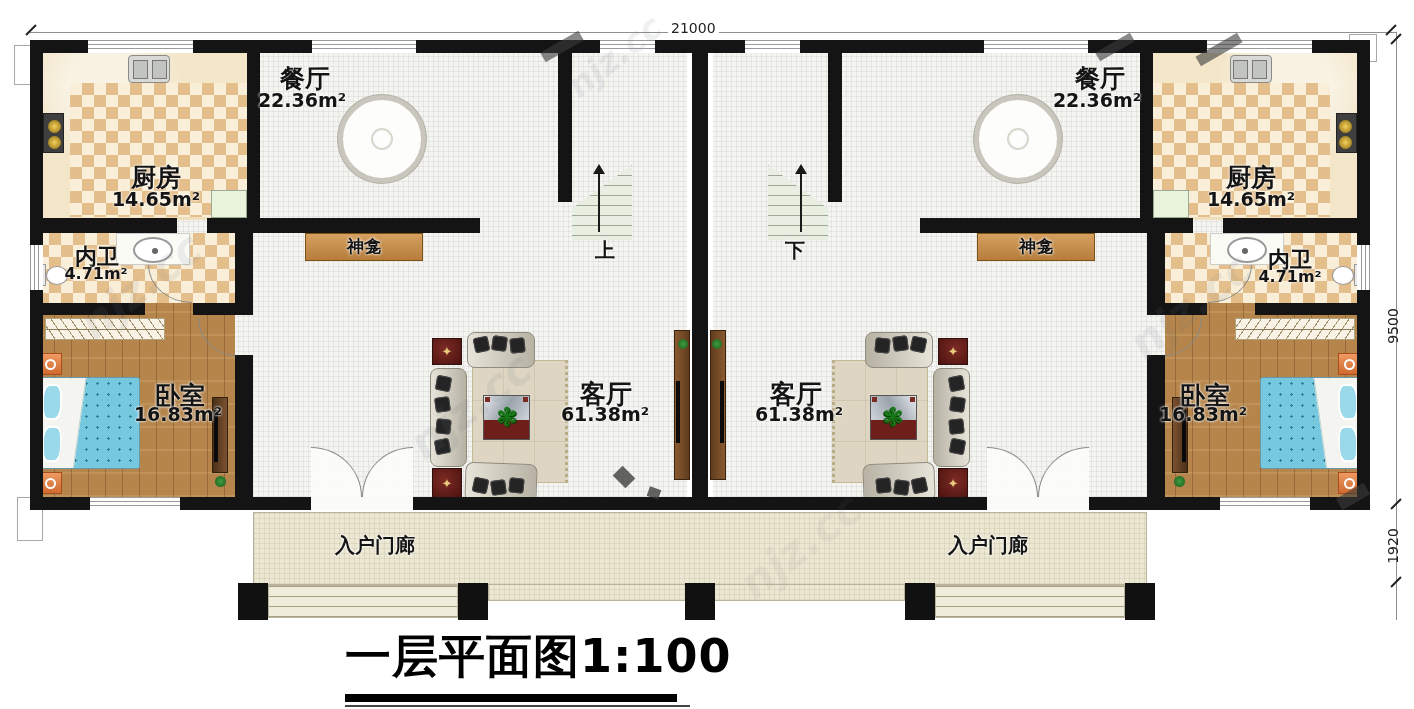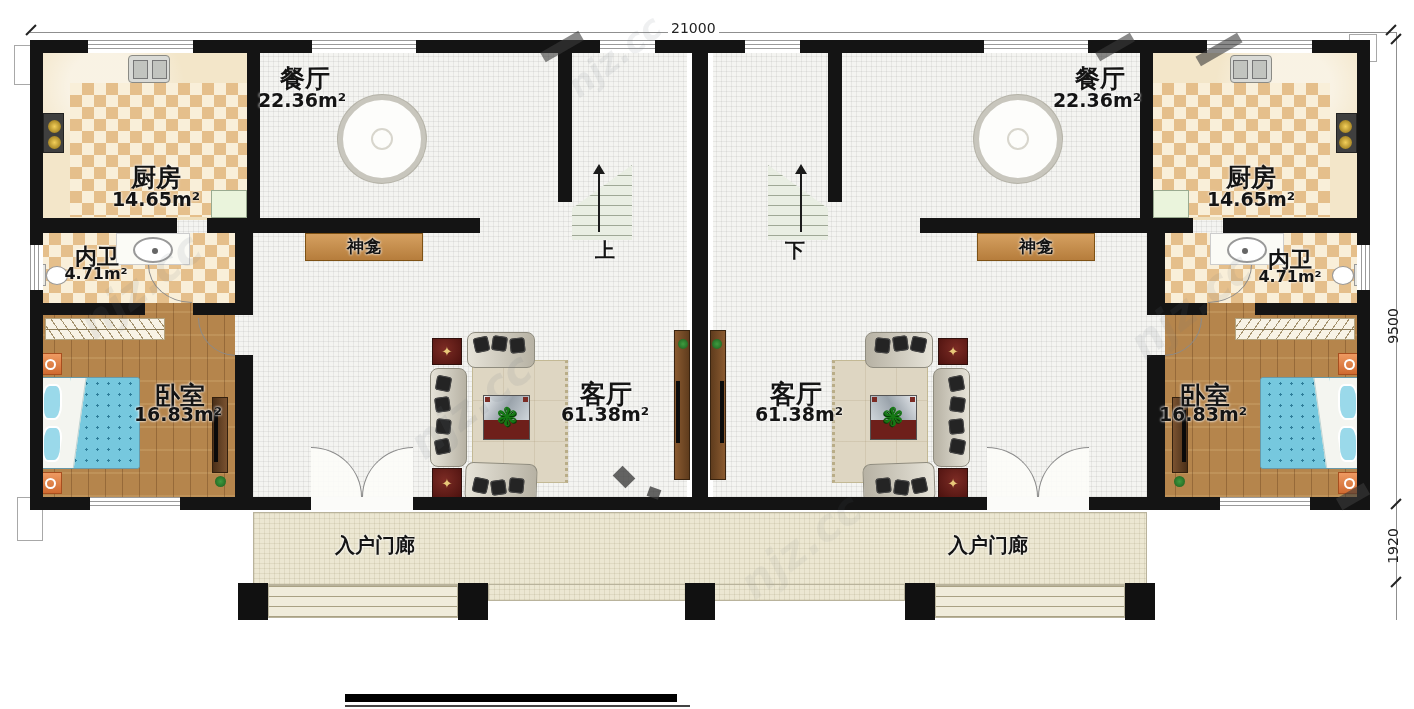--- a/index.html
+++ b/index.html
@@ -327,17 +327,20 @@
   <span class="wm" style="left:1120px;top:280px;">njz.cc</span>
   <span class="wm" style="left:560px;top:36px;font-size:34px;">njz.cc</span>
   <span class="wm" style="left:730px;top:520px;opacity:.07;">njz.cc</span>
   <div class="dk" style="left:615px;top:470px;width:18px;height:14px;transform:rotate(45deg);"></div>
   <div class="dk" style="left:648px;top:488px;width:12px;height:10px;transform:rotate(20deg);"></div>
   <div class="dk" style="left:540px;top:41px;width:44px;height:11px;transform:rotate(-30deg);opacity:.6;"></div>
   <div class="dk" style="left:1095px;top:42px;width:40px;height:10px;transform:rotate(-30deg);opacity:.6;"></div>
   <div class="dk" style="left:1195px;top:44px;width:48px;height:11px;transform:rotate(-30deg);opacity:.6;"></div>
   <div class="dk" style="left:1337px;top:490px;width:32px;height:13px;transform:rotate(-30deg);opacity:.6;"></div>
 
+  <div class="titleblock" style="left:345px;top:626px;">
+    <div style="font-size:46px;font-weight:800;letter-spacing:1px;color:#000;">一层平面图1:100</div>
+  </div>
   <div class="abs" style="left:345px;top:694px;width:332px;height:8px;background:#000;z-index:80;"></div>
   <div class="abs" style="left:345px;top:705px;width:345px;height:2px;background:#444;z-index:80;"></div>
   <div class="titleblock" style="left:688px;top:636px;font-size:16px;line-height:26px;">
   </div>
 </div>
 
 </body></html>

